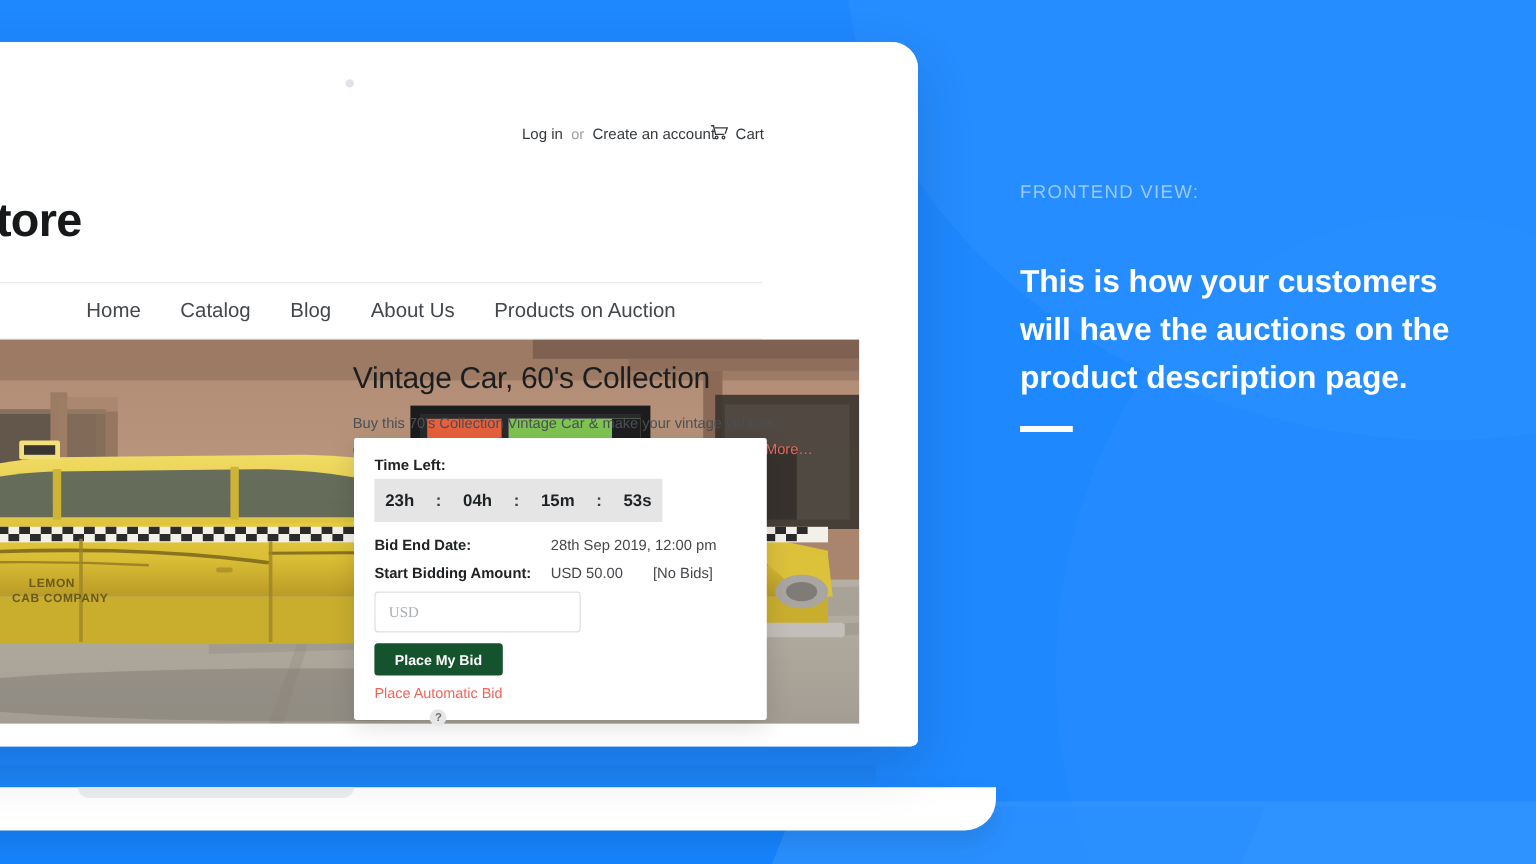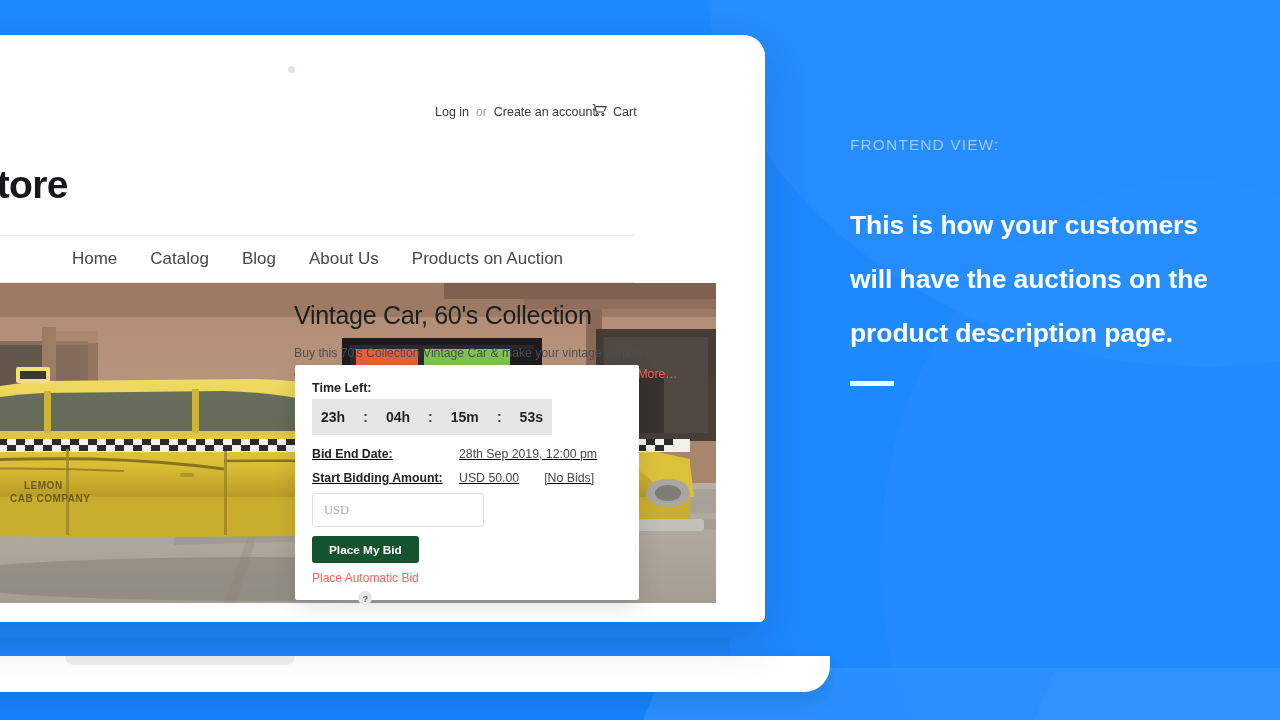--- a/index.html
+++ b/index.html
@@ -259,21 +259,20 @@
     color: #1f2225;
   }
   #countdown .colon { font-weight: 700; color: #3c4045; }
 
   .kv-row {
     position: absolute;
     left: 17px;
     width: 310px;
     display: flex;
     font-size: 12.3px;
-    text-decoration: underline;
   }
   .kv-row .k { width: 147px; font-weight: 700; color: #202326; }
   .kv-row .v { color: #44484c; }
   #row-end-date { top: 82px; }
   #row-start-amt { top: 106px; }
   #no-bids { margin-left: 25px; color: #44484c; text-align: center; }
 
   #bid-input {
     position: absolute;
     left: 17px; top: 128px;
@@ -325,33 +324,33 @@
     font-weight: 700;
     display: flex;
     align-items: center;
     justify-content: center;
   }
 
   
   #caption {
     position: absolute;
     left: 850px;
-    top: 136px;
+    top: 152px;
     width: 370px;
   }
   #caption-eyebrow {
     font-size: 15.5px;
     letter-spacing: 1.1px;
     color: #9ccaff;
     font-weight: 400;
     margin-bottom: 12px;
   }
   #caption-headline {
     font-size: 26.5px;
-    line-height: 54px;
+    line-height: 40px;
     font-weight: 700;
     color: #ffffff;
     letter-spacing: -.1px;
     margin-top: 44px;
   }
   #caption-rule {
     margin-top: 21px;
     width: 44px;
     height: 5px;
     background: #ffffff;

